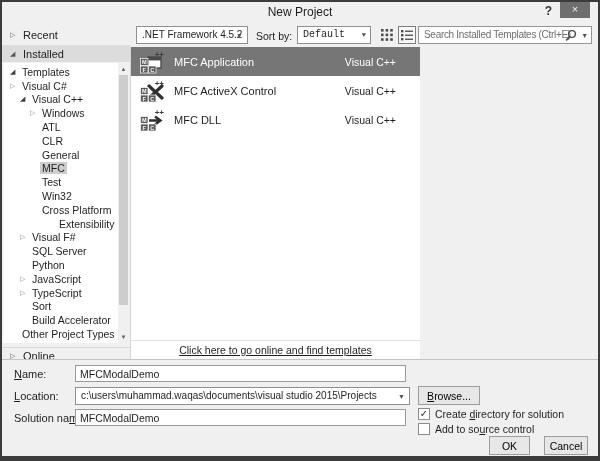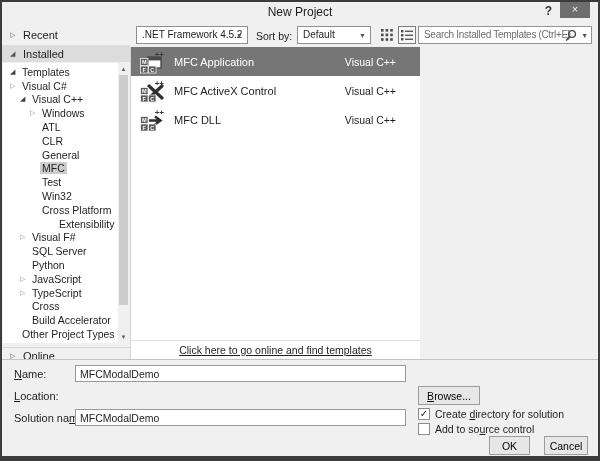--- a/index.html
+++ b/index.html
@@ -36,21 +36,21 @@
               font-size:6px; line-height:10px; color:#5f5f5f; }
   .sb-up { top:1px; } .sb-down { bottom:1px; }
   .sb-thumb { position:absolute; left:1px; right:1px; top:12px; height:230px; background:#cdcdcd; }
   
   .toolbar { position:absolute; left:128px; top:20px; width:468px; height:25px; }
   .combo { position:absolute; background:#fff; border:1px solid #8f8f8f; height:18px;
            line-height:16px; padding:0 16px 0 5px; font-size:10px; white-space:nowrap; overflow:hidden; }
   .combo .caret { position:absolute; right:4px; top:0; font-size:7px; color:#555; line-height:17px; }
   #fw-combo { left:6px; top:4px; width:112px; }
   .sort-label { position:absolute; left:126px; top:8px; font-size:10.5px; }
-  #sort-combo { left:167px; top:4px; width:74px; }
+  #sort-combo { left:167px; top:4px; width:74px;font-family:Liberation Mono, monospace; }
   .view-btn { position:absolute; top:4px; width:18px; height:18px; display:flex;
               align-items:center; justify-content:center; }
   #view-grid { left:248px; }
   #view-list { left:268px; border:1px solid #7e7e7e; background:#f7f7f7; }
   .search-box { position:absolute; right:6px; top:4px; width:174px; height:18px; background:#fff;
                 border:1px solid #949494; font-size:10px; letter-spacing:-0.3px; color:#6e6e6e;
                 line-height:16px; padding:0 30px 0 5px; white-space:nowrap; overflow:hidden; }
   .search-box .mag { position:absolute; right:14px; top:2px; }
   .search-box .caret { position:absolute; right:3px; top:0; font-size:7px; color:#555; line-height:17px; }
   
@@ -179,21 +179,21 @@
           <div class="tree-row" style="padding-left: 17px;">
             <span class="tree-arrow collapsed">▷</span>
             <span class="tree-label">JavaScript</span>
           </div>
           <div class="tree-row" style="padding-left: 17px;">
             <span class="tree-arrow collapsed">▷</span>
             <span class="tree-label">TypeScript</span>
           </div>
           <div class="tree-row" style="padding-left: 17px;">
             <span class="tree-arrow"></span>
-            <span class="tree-label">Cross</span>
+            <span class="tree-label">Sort</span>
           </div>
           <div class="tree-row" style="padding-left: 17px;">
             <span class="tree-arrow"></span>
             <span class="tree-label">Build Accelerator</span>
           </div>
           <div class="tree-row" style="padding-left: 17px;">
             <span class="tree-label">Other Project Types</span>
           </div>
         </div>
       <div class="tree-scrollbar">
@@ -309,20 +309,24 @@
   <div class="link-row">
     <span>Click here to go online and find templates</span>
   </div>
 
 
   <div class="form-area">
     <label class="f-label" id="name-label"><u>N</u>ame:</label>
     <input class="f-input" id="name-input" type="text" value="MFCModalDemo" style="">
 
     <label class="f-label" id="loc-label"><u>L</u>ocation:</label>
+    <div class="combo" id="loc-combo">
+      <span>c:\users\muhammad.waqas\documents\visual studio 2015\Projects</span>
+      <span class="caret">▼</span>
+    </div>
     <button class="btn" id="browse-btn"><u>B</u>rowse...</button>
 
     <label class="f-label" id="sol-label">Solution na<u>m</u>e:</label>
     <input class="f-input" id="sol-input" type="text" value="MFCModalDemo" style="">
 
     <div class="checkbox-row" id="cb-row1">
       <span class="cb-box" id="cb1">✓</span>
       <span>Create <u>d</u>irectory for solution</span>
     </div>
     <div class="checkbox-row" id="cb-row2">

